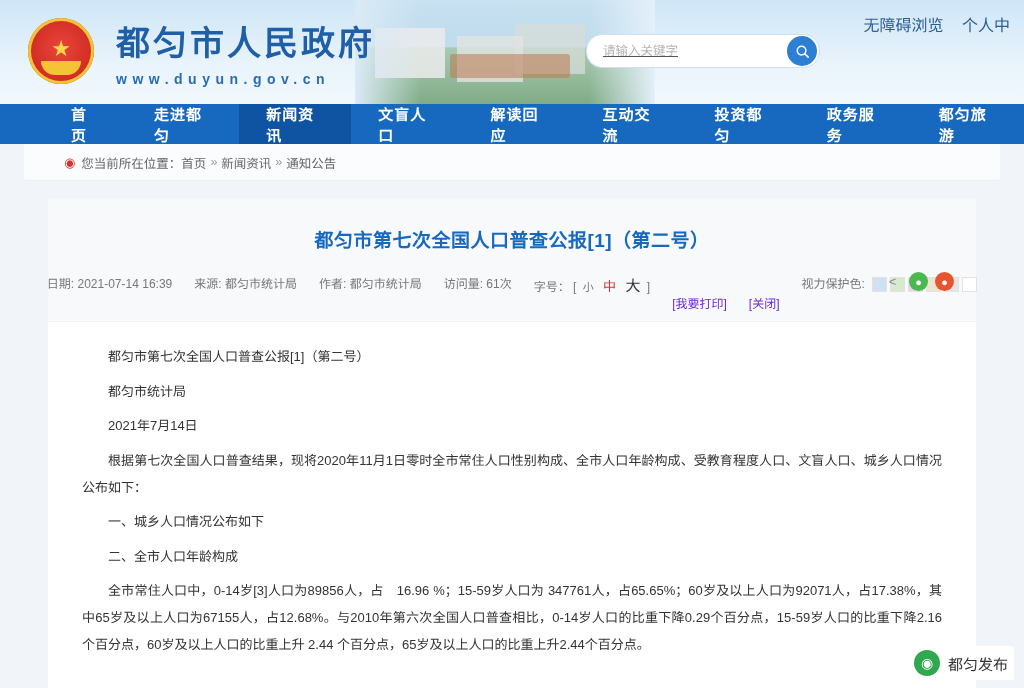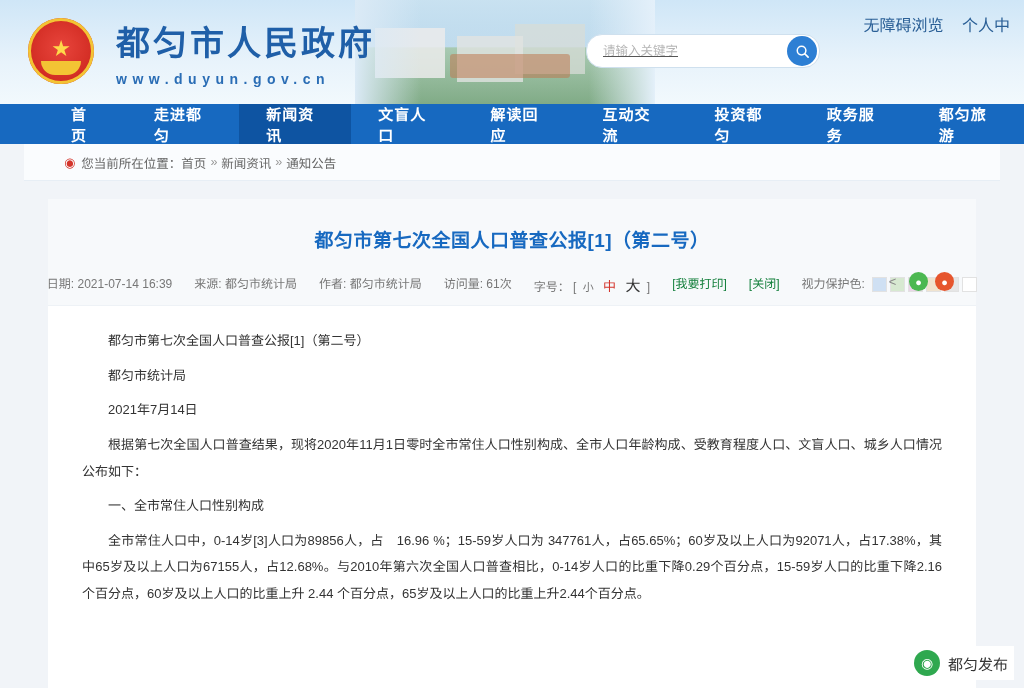--- a/index.html
+++ b/index.html
@@ -218,21 +218,21 @@
     align-items: flex-start;
     justify-content: center;
     gap: 22px;
     flex-wrap: nowrap;
   }
   .meta-item { white-space: nowrap; }
   .fontsize-group .fs { margin: 0 3px; cursor: pointer; }
   .fontsize-group .fs.sm { font-size: 11px; color: #777; }
   .fontsize-group .fs.md { font-size: 13px; color: #d4342b; }
   .fontsize-group .fs.lg { font-size: 15px; color: #333; }
-  .meta-link { color: #15803d; cursor: pointer; }
+  .meta-link { color: #6d28d9; cursor: pointer; margin-top: 20px; }
   .color-swatches { display: inline-flex; gap: 3px; vertical-align: middle; margin-left: 4px; }
   .swatch { width: 13px; height: 13px; display: inline-block; border: 1px solid #e2e2e2; cursor: pointer; }
   .share-group {
     position: absolute;
     right: 22px;
     top: -2px;
     display: flex;
     align-items: center;
     gap: 7px;
   }
@@ -385,21 +385,22 @@
           <span class="share-ico weibo">●</span>
         </span>
       </div>
     </div>
 
     <div class="article-body">
       <p class="indent">都匀市第七次全国人口普查公报[1]（第二号）</p>
       <p class="indent">都匀市统计局</p>
       <p class="indent">2021年7月14日</p>
       <p class="indent">根据第七次全国人口普查结果，现将2020年11月1日零时全市常住人口性别构成、全市人口年龄构成、受教育程度人口、文盲人口、城乡人口情况公布如下：</p>
-      <p class="indent">一、全市常住人口性别构成</p>
+      <p class="indent">一、城乡人口情况公布如下</p>
+      <p class="indent">二、全市人口年龄构成</p>
       <p class="indent">全市常住人口中，0-14岁[3]人口为89856人，占　16.96 %；15-59岁人口为 347761人，占65.65%；60岁及以上人口为92071人，占17.38%，其中65岁及以上人口为67155人，占12.68%。与2010年第六次全国人口普查相比，0-14岁人口的比重下降0.29个百分点，15-59岁人口的比重下降2.16 个百分点，60岁及以上人口的比重上升 2.44 个百分点，65岁及以上人口的比重上升2.44个百分点。</p>
 
     </div>
 
   </div>
 </div>
 
 <div class="float-badge">
   <span class="logo">◉</span>
   <span>都匀发布</span>

